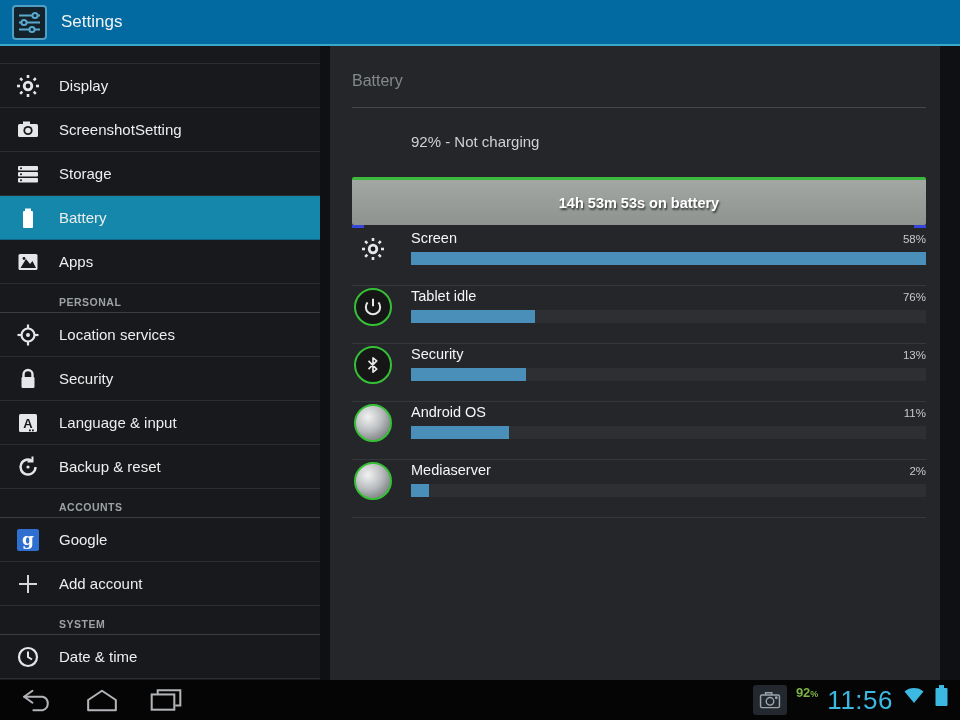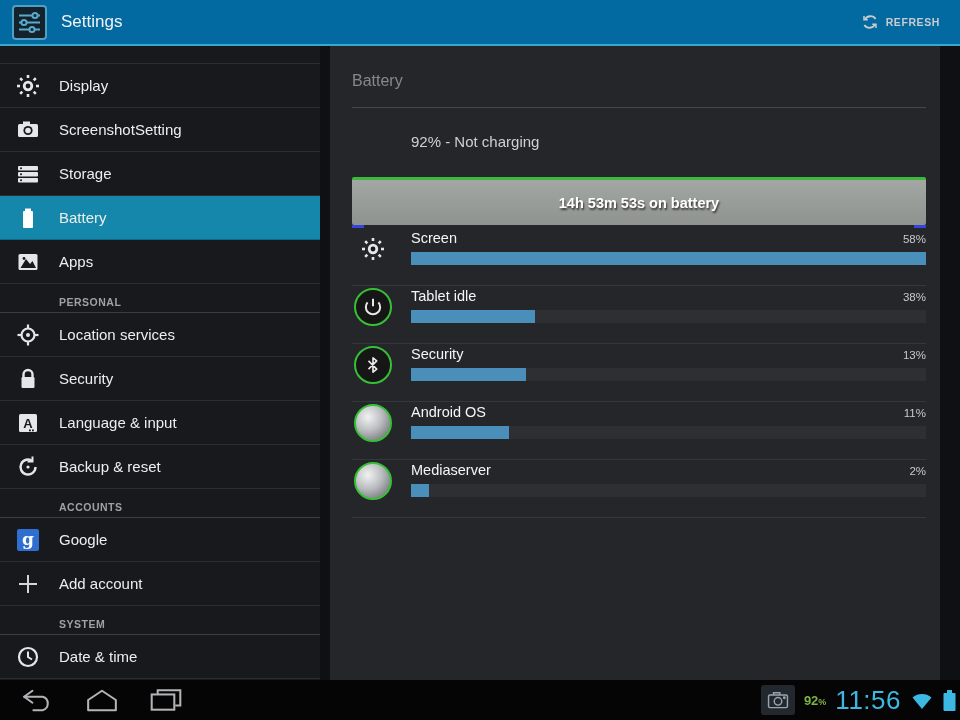--- a/index.html
+++ b/index.html
@@ -65,21 +65,21 @@
   .c-track { margin-top:6px; height:13px; background:rgba(255,255,255,.045); }
   .c-fill { height:100%; background:#4a8fba; }
 
   
   .navbar { position:absolute; left:0; bottom:0; width:960px; height:40px; background:#050506;
             display:flex; align-items:center; }
   .nav-btn { width:64px; height:40px; display:flex; align-items:center; justify-content:center;
              color:#b2b5b7; cursor:pointer; }
   .nav-btn:first-child { margin-left:6px; }
   .nav-spacer { flex:1; }
-  .status { display:flex; align-items:center; gap:9px; padding-right:4px; }
+  .status { display:flex; gap:9px; padding-right:12px; }
   .cam-chip { width:34px; height:30px; background:#23282f; border-radius:3px;
               display:flex; align-items:center; justify-content:center; color:#9aa4ae; }
   .batt-pct { color:#7db343; font-size:13px; font-weight:bold; }
   .batt-pct small { font-size:9px; }
   .clock { color:#3cb9e3; font-size:26px; letter-spacing:.5px; }
   .wifi-icon, .sysbatt-icon { color:#3cb9e3; display:flex; }
   svg { display:block; }
 </style>
 </head>
 <body>
@@ -94,31 +94,20 @@
             <circle cx="19" cy="6.5" r="2.6" fill="#14222b"></circle>
           <line x1="3" y1="13.5" x2="24" y2="13.5"></line>
             <circle cx="8" cy="13.5" r="2.6" fill="#14222b"></circle>
           <line x1="3" y1="20.5" x2="24" y2="20.5"></line>
             <circle cx="16" cy="20.5" r="2.6" fill="#14222b"></circle>
         </g>
       </svg>
     </div>
     <div class="app-title">Settings</div>
     <div class="ab-spacer"></div>
-    <div class="refresh-btn">
-      <span>
-        <svg width="18" height="18" viewBox="0 0 24 24" fill="none" stroke="#c9cccd" stroke-width="2.4">
-          <path d="M19.5 8 A8.3 8.3 0 0 0 5.2 8.8"></path>
-          <path d="M4.5 16 A8.3 8.3 0 0 0 18.8 15.2"></path>
-          <path d="M4 4 v5 h5" stroke-width="2" fill="none"></path>
-          <path d="M20 20 v-5 h-5" stroke-width="2" fill="none"></path>
-        </svg>
-      </span>
-      <span>REFRESH</span>
-    </div>
   </div>
 
   <div class="content">
     <div class="sidebar" id="sidebar">
       <div class="scroll-stub"></div>
     <div class="side-item">
           <span class="side-icon">
             <svg width="24" height="24" viewBox="0 0 24 24">
               <g fill="#e4e6e7">
                 <circle cx="12" cy="12" r="5.2"></circle>
@@ -325,21 +314,21 @@
                   <g fill="none" stroke="#e8e8e8" stroke-width="2.4">
     <path d="M5.5 6.5 a8.6 8.6 0 1 0 13 0"></path>
                     <line x1="12" y1="2" x2="12" y2="11"></line>
                   </g>
                 </svg>
               </div>
             </div>
             <div class="c-body">
               <div class="c-top">
                 <span class="c-label">Tablet idle</span>
-                <span class="c-pct">38%</span>
+                <span class="c-pct">76%</span>
               </div>
               <div class="c-track">
                 <div class="c-fill" style="width:24.1%"></div>
               </div>
             </div>
           </div>
           <div class="consumer">
             <div class="c-icon">
               <div class="badge">
                 <svg width="18" height="18" viewBox="0 0 24 24">

